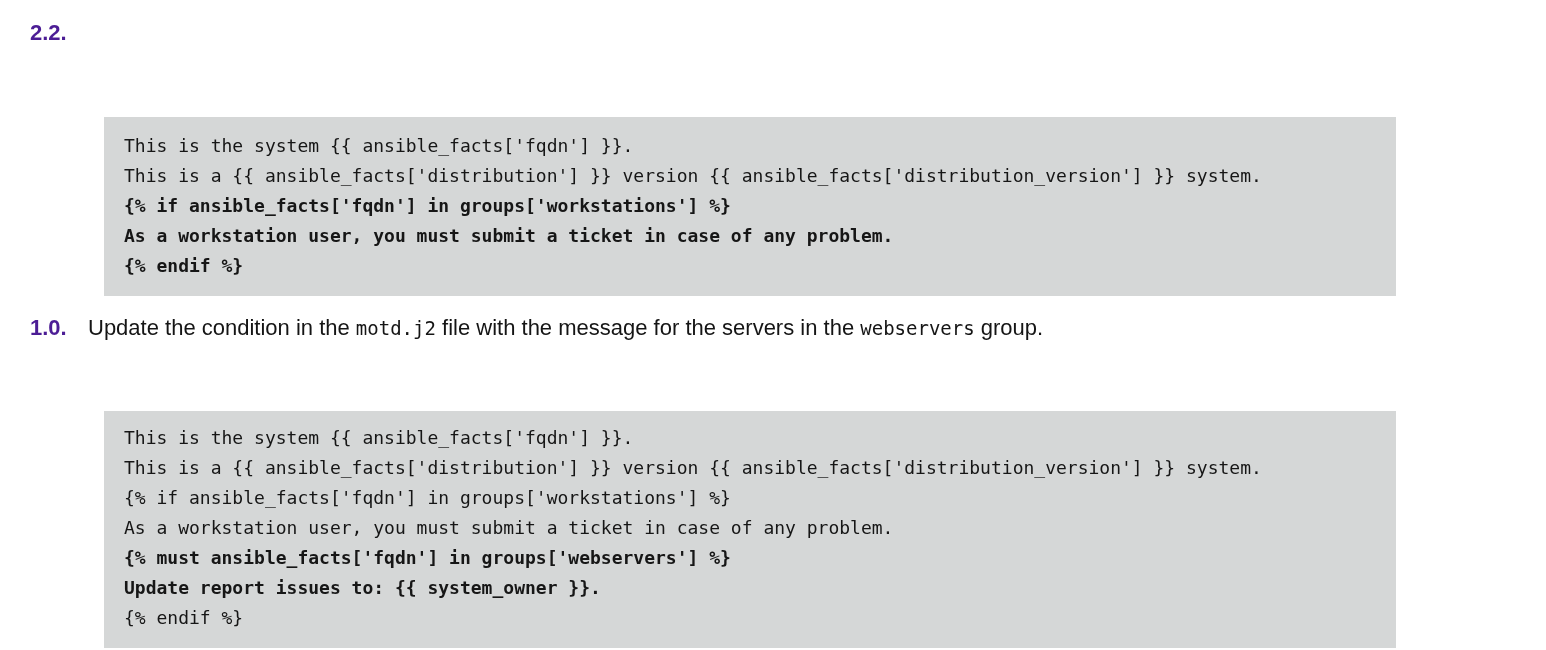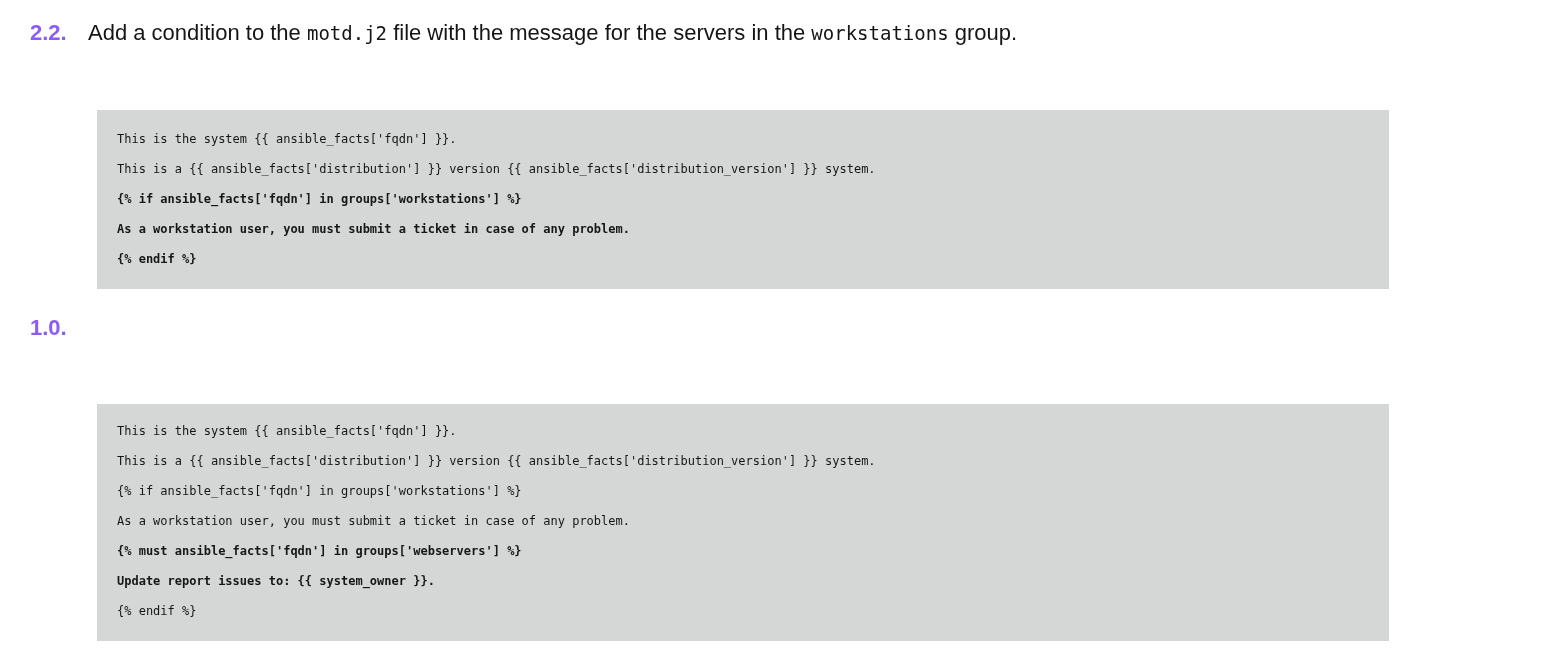--- a/index.html
+++ b/index.html
@@ -15,21 +15,21 @@
     color: #151515;
     font-family: "Liberation Sans", sans-serif;
     overflow: hidden;
   }
   .step-number {
     position: absolute;
     left: 30px;
     font-size: 22px;
     line-height: 28px;
     font-weight: 700;
-    color: #8b5cf6;
+    color: #4c1d95;
   }
   .step-text {
     position: absolute;
     left: 88px;
     right: 16px;
     margin: 0;
     font-size: 22px;
     line-height: 28px;
     font-weight: 400;
     color: #151515;
@@ -40,23 +40,23 @@
     font-family: "DejaVu Sans Mono", monospace;
     font-size: 19px;
     font-weight: 400;
   }
   .code-block {
     position: absolute;
     left: 88px;
     width: 1292px;
     box-sizing: border-box;
     background: #d5d7d7;
-    margin: 9px;
+    margin: 16px;
     font-family: "DejaVu Sans Mono", monospace;
-    font-size: 12px;
+    font-size: 18px;
     line-height: 30px;
     color: #161616;
   }
   .code-block-1 {
     top: 101px;
     padding: 14px 20px 15px 20px;
   }
   .code-block-2 {
     top: 395px;
     padding: 12px 20px 15px 20px;
@@ -68,31 +68,31 @@
   .code-line.bold {
     font-weight: 700;
   }
 </style>
 </head>
 <body>
 
 <div class="page">
 
   <span class="step-number step-1">2.2.</span>
-  <p class="step-text step-1"><span>Add a condition to the </span><code class="inline-code">motd.j2</code><span> file with the message for the servers in the </span><code class="inline-code">workstations</code><span> group.</span></p>
 
   <div class="code-block code-block-1">
     <div class="code-line">This is the system {{ ansible_facts['fqdn'] }}.</div>
     <div class="code-line">This is a {{ ansible_facts['distribution'] }} version {{ ansible_facts['distribution_version'] }} system.</div>
     <div class="code-line bold">{% if ansible_facts['fqdn'] in groups['workstations'] %}</div>
     <div class="code-line bold">As a workstation user, you must submit a ticket in case of any problem.</div>
     <div class="code-line bold">{% endif %}</div>
   </div>
 
   <span class="step-number step-2">1.0.</span>
+  <p class="step-text step-2"><span>Update the condition in the </span><code class="inline-code">motd.j2</code><span> file with the message for the servers in the </span><code class="inline-code">webservers</code><span> group.</span></p>
 
   <div class="code-block code-block-2">
     <div class="code-line">This is the system {{ ansible_facts['fqdn'] }}.</div>
     <div class="code-line">This is a {{ ansible_facts['distribution'] }} version {{ ansible_facts['distribution_version'] }} system.</div>
     <div class="code-line">{% if ansible_facts['fqdn'] in groups['workstations'] %}</div>
     <div class="code-line">As a workstation user, you must submit a ticket in case of any problem.</div>
     <div class="code-line bold">{% must ansible_facts['fqdn'] in groups['webservers'] %}</div>
     <div class="code-line bold">Update report issues to: {{ system_owner }}.</div>
     <div class="code-line">{% endif %}</div>
   </div>

